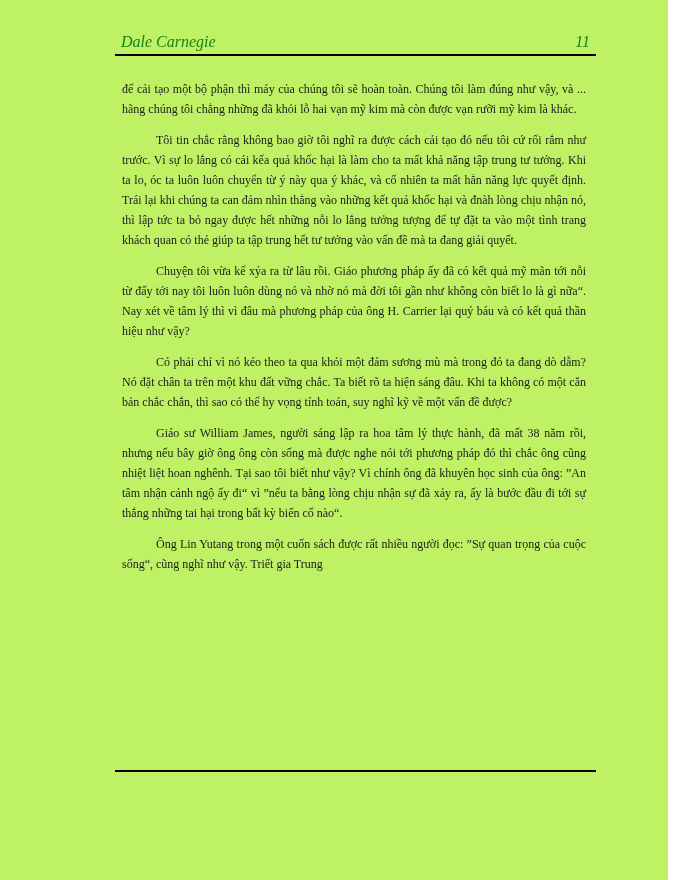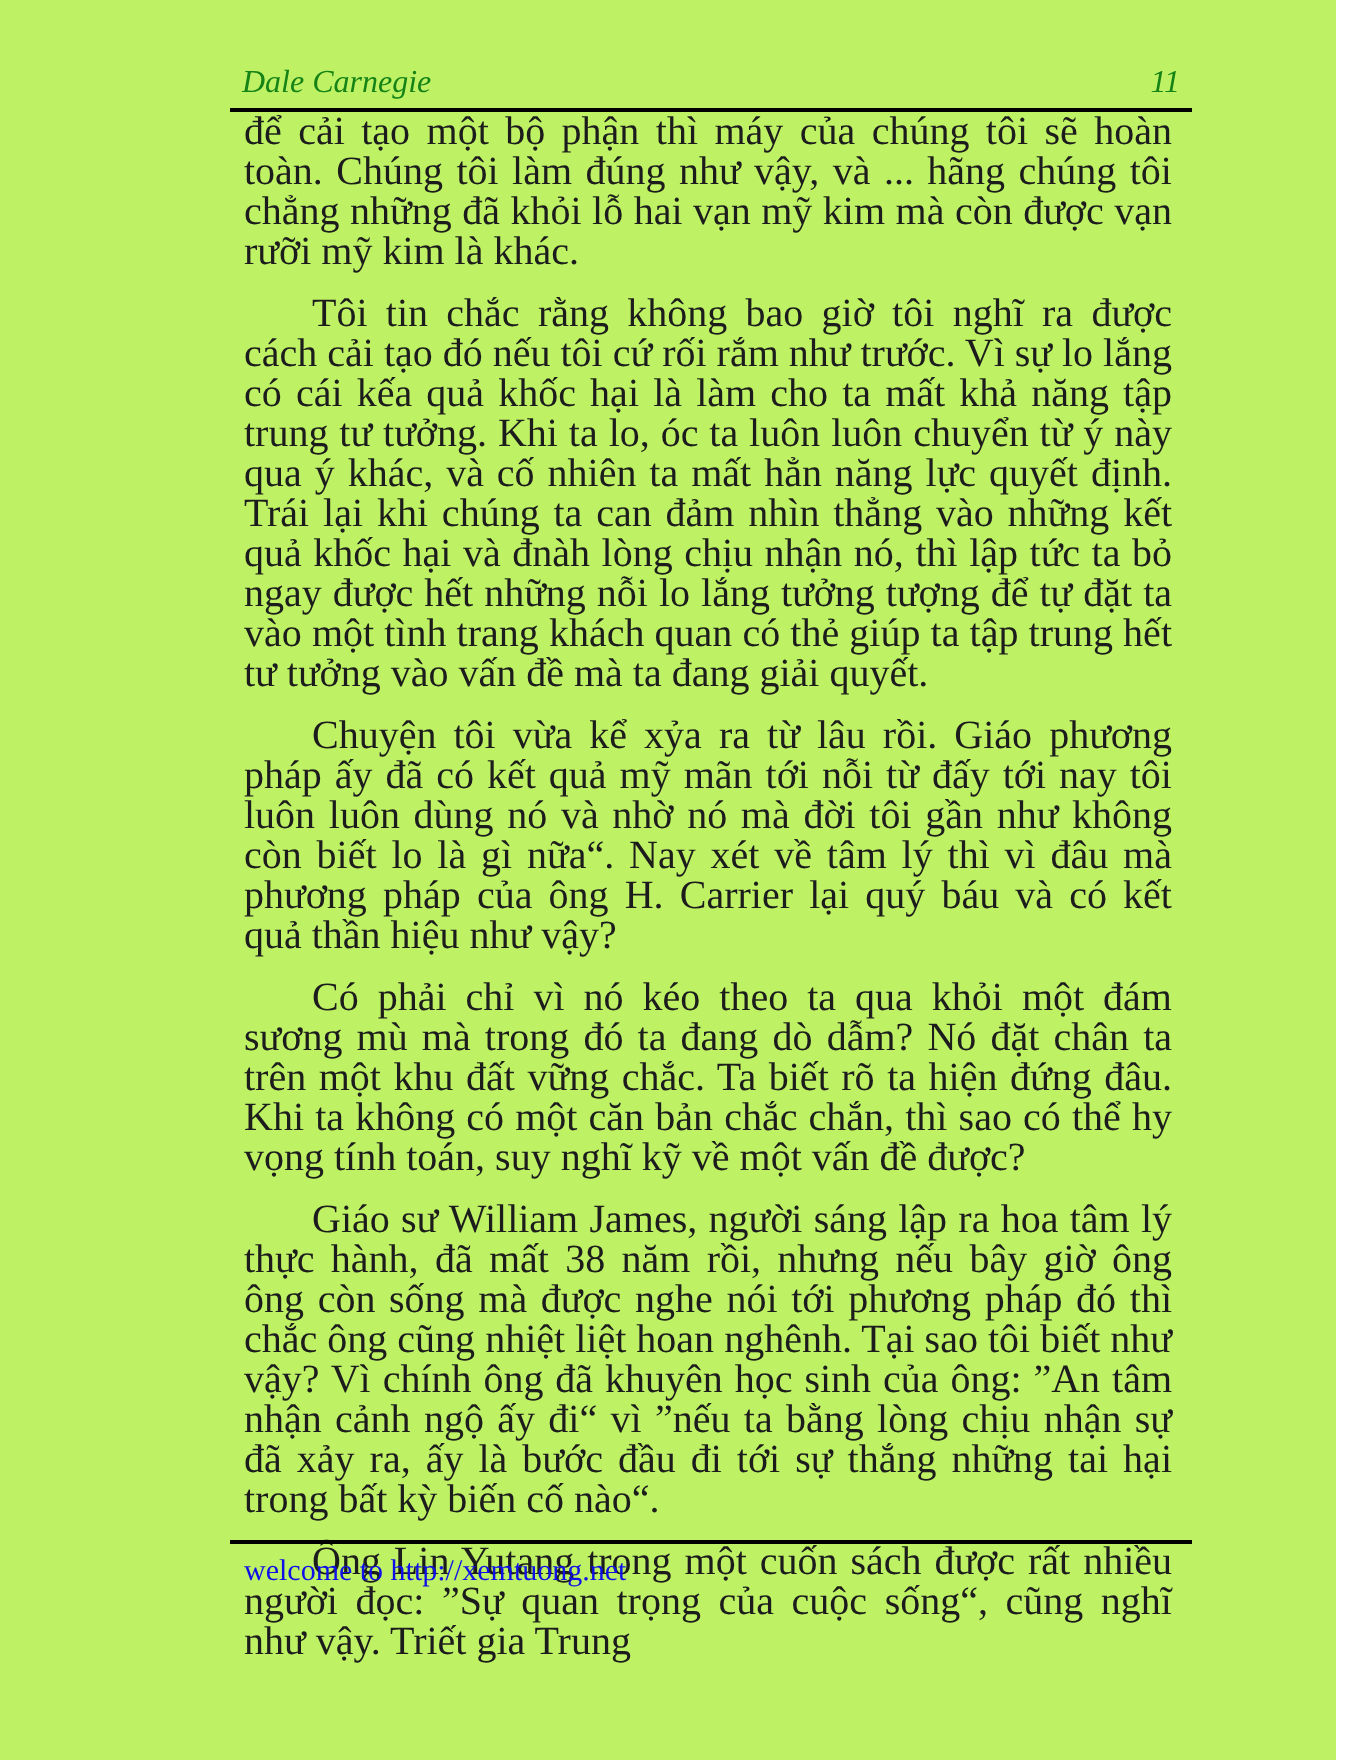--- a/index.html
+++ b/index.html
@@ -33,23 +33,23 @@
   }
   .header-rule {
     margin-top: 3px;
     height: 2px;
   }
 
   
   .content {
     position: absolute;
     left: 122px;
-    top: 56px;
+    top: 79px;
     width: 464px;
-    font-size: 20px;
+    font-size: 12px;
     line-height: 20px;
     text-align: justify;
   }
   .content p {
     margin: 0 0 11px 0;
     text-indent: 34px;
   }
   .content p.no-indent {
     text-indent: 0;
   }
@@ -80,21 +80,20 @@
       <span style="color: rgb(22, 131, 22);">Dale Carnegie</span>
       <span style="color: rgb(22, 131, 22);">11</span>
     </div>
     <div class="header-rule" style="background-color: rgb(0, 0, 0);"></div>
   </div>
 
   <div class="content" style="color: rgb(28, 28, 28);">
     <p class="no-indent">để cải tạo một bộ phận thì máy của chúng tôi sẽ hoàn toàn. Chúng tôi làm đúng như vậy, và ... hãng chúng tôi chẳng những đã khỏi lỗ hai vạn mỹ kim mà còn được vạn rưỡi mỹ kim là khác.</p>
     <p>Tôi tin chắc rằng không bao giờ tôi nghĩ ra được cách cải tạo đó nếu tôi cứ rối rắm như trước. Vì sự lo lắng có cái kếa quả khốc hại là làm cho ta mất khả năng tập trung tư tưởng. Khi ta lo, óc ta luôn luôn chuyển từ ý này qua ý khác, và cố nhiên ta mất hẳn năng lực quyết định. Trái lại khi chúng ta can đảm nhìn thẳng vào những kết quả khốc hại và đnàh lòng chịu nhận nó, thì lập tức ta bỏ ngay được hết những nỗi lo lắng tưởng tượng để tự đặt ta vào một tình trang khách quan có thẻ giúp ta tập trung hết tư tưởng vào vấn đề mà ta đang giải quyết.</p>
     <p>Chuyện tôi vừa kể xỷa ra từ lâu rồi. Giáo phương pháp ấy đã có kết quả mỹ mãn tới nỗi từ đấy tới nay tôi luôn luôn dùng nó và nhờ nó mà đời tôi gần như không còn biết lo là gì nữa“. Nay xét về tâm lý thì vì đâu mà phương pháp của ông H. Carrier lại quý báu và có kết quả thần hiệu như vậy?</p>
-    <p>Có phải chỉ vì nó kéo theo ta qua khỏi một đám sương mù mà trong đó ta đang dò dẫm? Nó đặt chân ta trên một khu đất vững chắc. Ta biết rõ ta hiện đứng đâu. Khi ta không có một căn bản chắc chắn, thì sao có thể hy vọng tính toán, suy nghĩ kỹ về một vấn đề được?</p>
+    <p>Có phải chỉ vì nó kéo theo ta qua khỏi một đám sương mù mà trong đó ta đang dò dẫm? Nó đặt chân ta trên một khu đất vững chắc. Ta biết rõ ta hiện sáng đâu. Khi ta không có một căn bản chắc chắn, thì sao có thể hy vọng tính toán, suy nghĩ kỹ về một vấn đề được?</p>
     <p>Giáo sư William James, người sáng lập ra hoa tâm lý thực hành, đã mất 38 năm rồi, nhưng nếu bây giờ ông ông còn sống mà được nghe nói tới phương pháp đó thì chắc ông cũng nhiệt liệt hoan nghênh. Tại sao tôi biết như vậy? Vì chính ông đã khuyên học sinh của ông: ”An tâm nhận cảnh ngộ ấy đi“ vì ”nếu ta bằng lòng chịu nhận sự đã xảy ra, ấy là bước đầu đi tới sự thắng những tai hại trong bất kỳ biến cố nào“.</p>
     <p>Ông Lin Yutang trong một cuốn sách được rất nhiều người đọc: ”Sự quan trọng của cuộc sống“, cũng nghĩ như vậy. Triết gia Trung</p>
   </div>
 
   <div class="footer-rule" style="background-color: rgb(0, 0, 0);"></div>
-  <a class="footer-link" style="color: rgb(15, 15, 232);">welcome to http://xemtuong.net</a>
 
 </div>
 
 </body></html>

